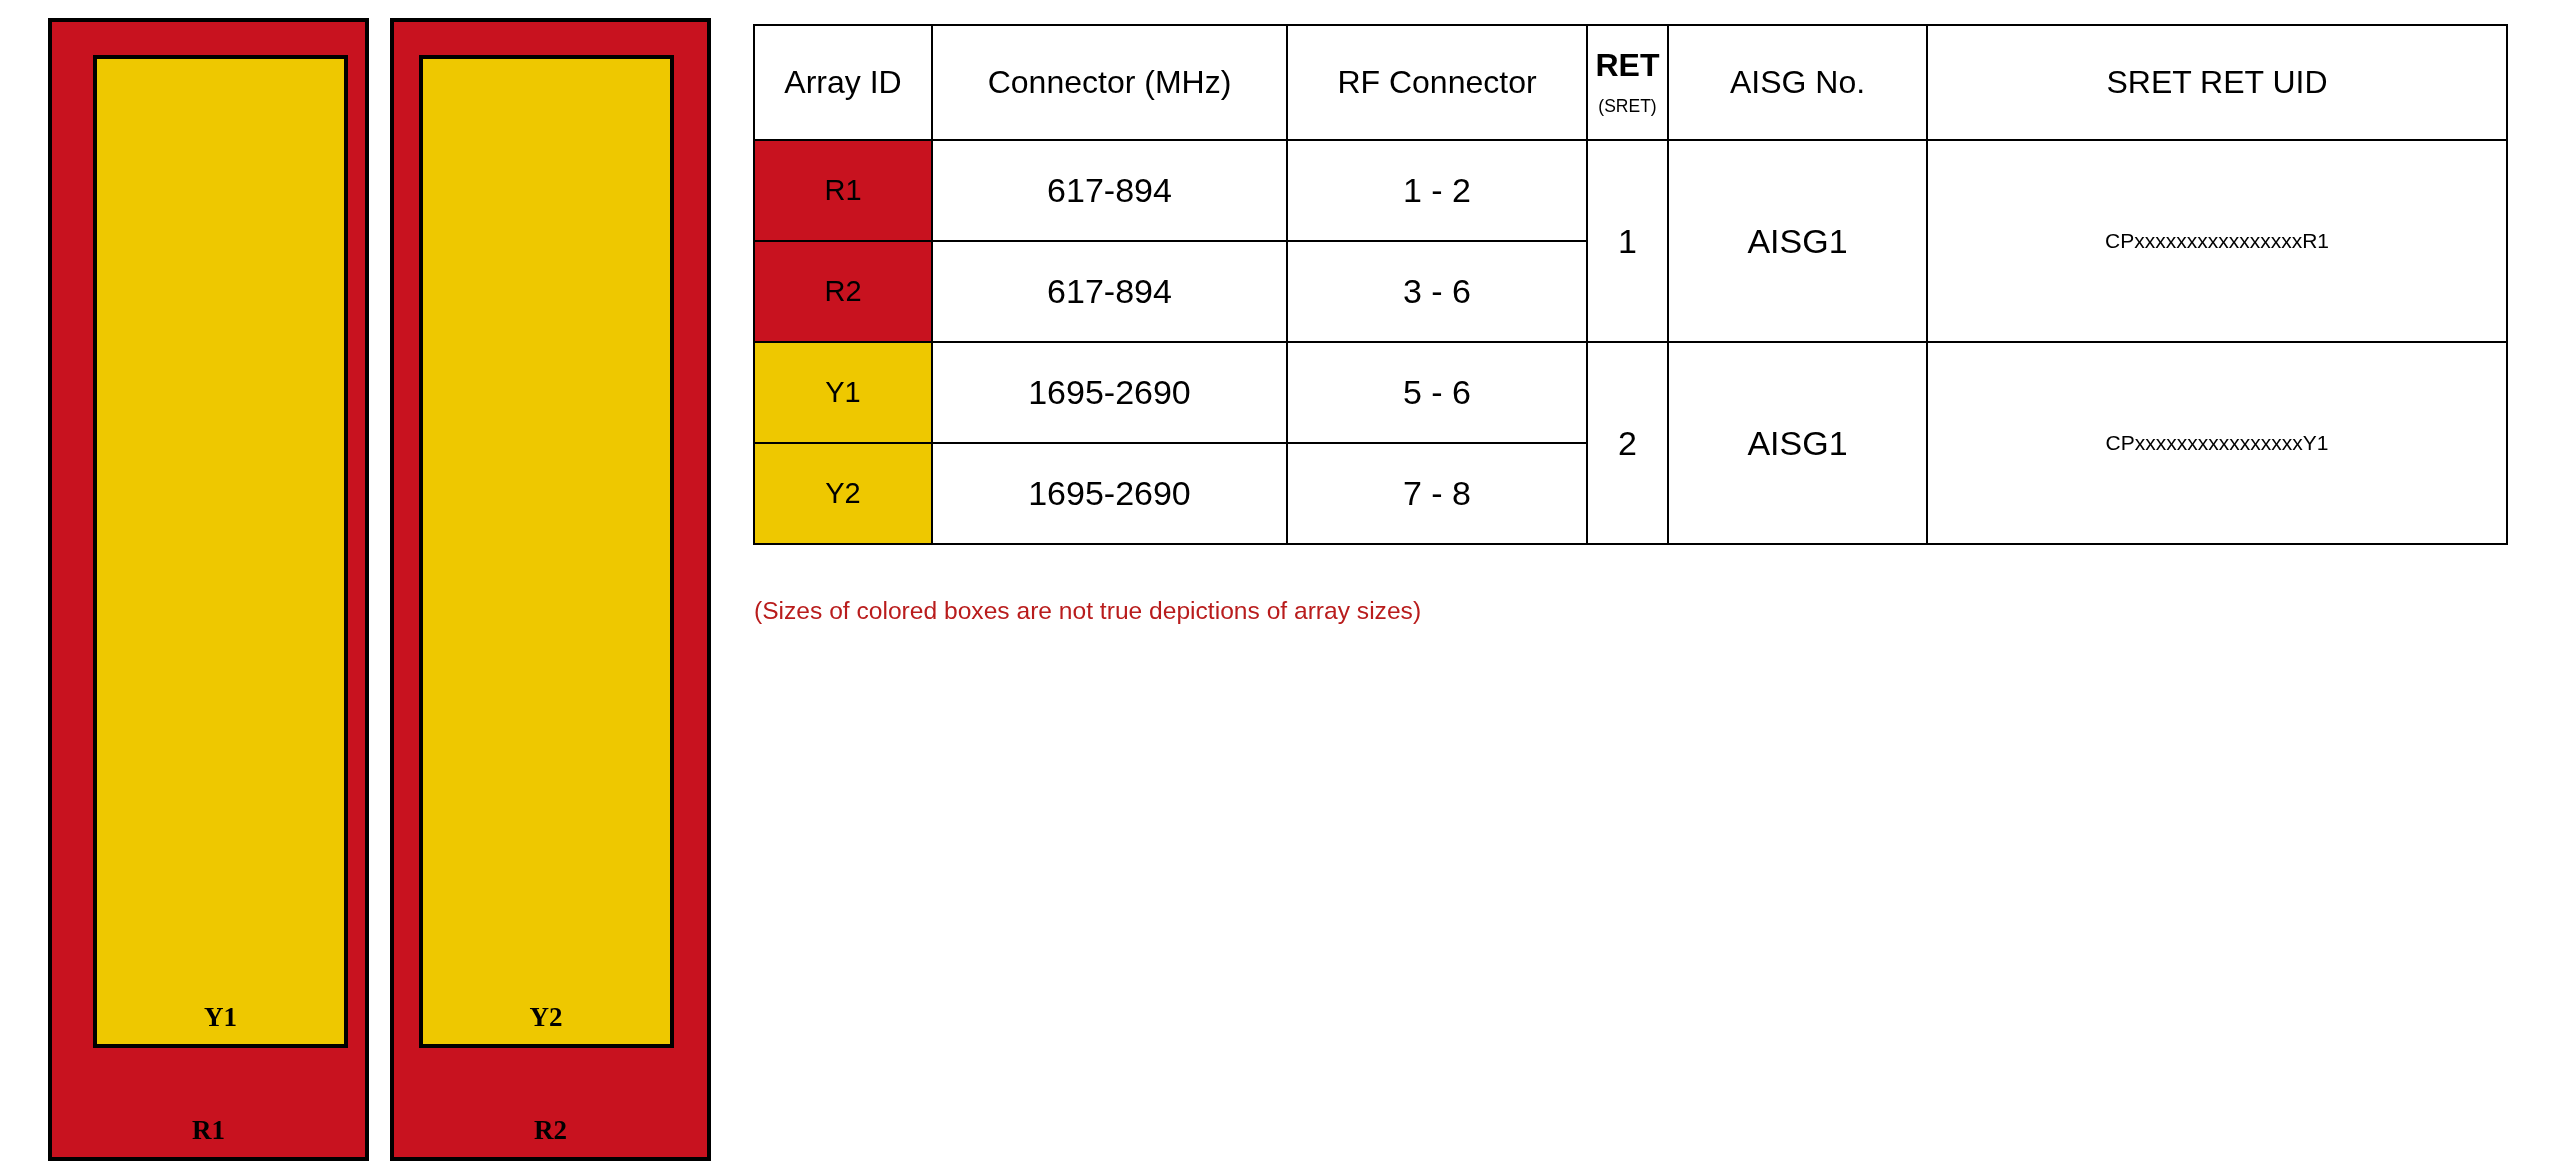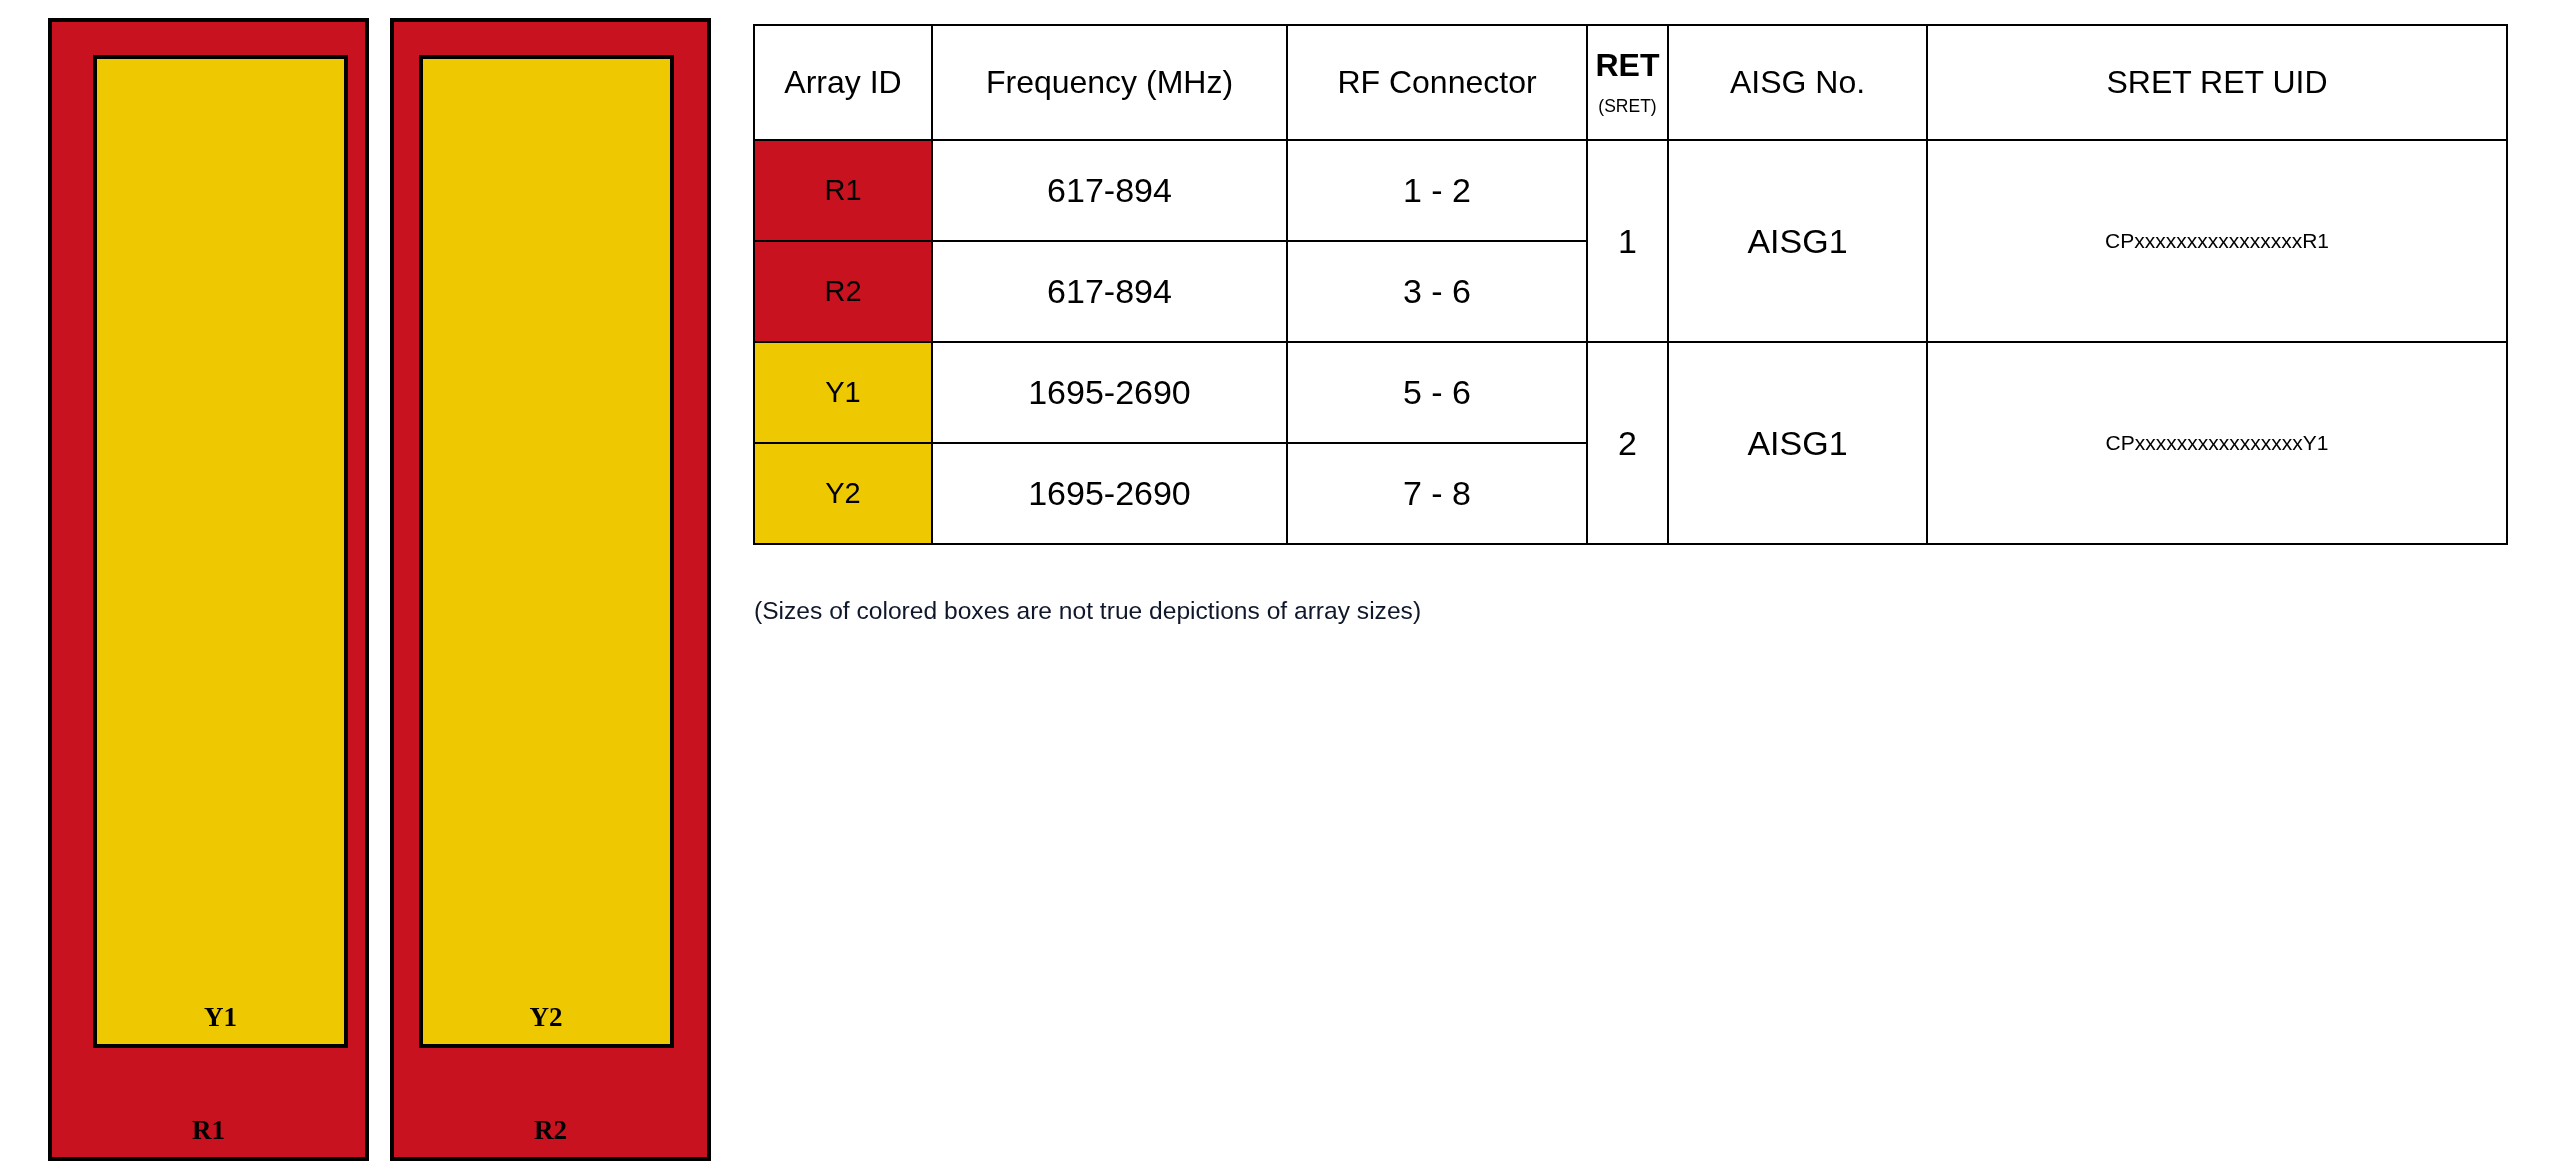--- a/index.html
+++ b/index.html
@@ -106,21 +106,21 @@
   
   thead th { border-bottom-width: 5.3px; }
   tr.group-end td { border-bottom-width: 5.3px; }
 
   
   #footnote {
     position: absolute;
     left: 754px;
     top: 597px;
     font-size: 24.6px;
-    color: #0f172a;
+    color: #b91c1c;
     white-space: nowrap;
   }
 </style>
 </head>
 <body>
 
 <div id="array-diagram">
 
   <div class="array-outer" id="array-outer-r1" style="background:#C8121F;">
     <div class="array-inner" id="array-inner-y1" style="background:#EEC800;">
@@ -144,21 +144,21 @@
       <col class="col-array">
       <col class="col-freq">
       <col class="col-rf">
       <col class="col-ret">
       <col class="col-aisgno">
       <col class="col-uid">
     </colgroup>
     <thead>
       <tr>
         <th class="hdr">Array ID</th>
-        <th class="hdr">Frequency (MHz)</th>
+        <th class="hdr">Connector (MHz)</th>
         <th class="hdr">RF Connector</th>
         <th class="hdr">
           <span class="hdr-ret-main">RET</span>
           <span class="hdr-ret-sub">(SRET)</span>
         </th>
         <th class="hdr">AISG No.</th>
         <th class="hdr">SRET RET UID</th>
       </tr>
     </thead>
     <tbody>

